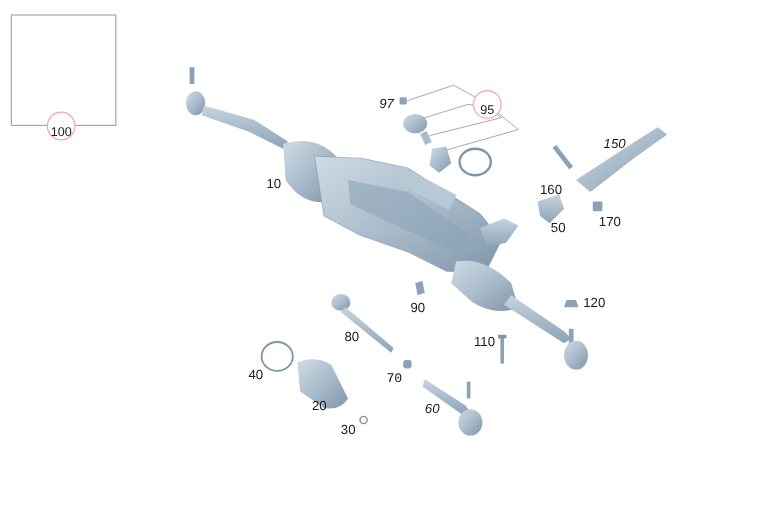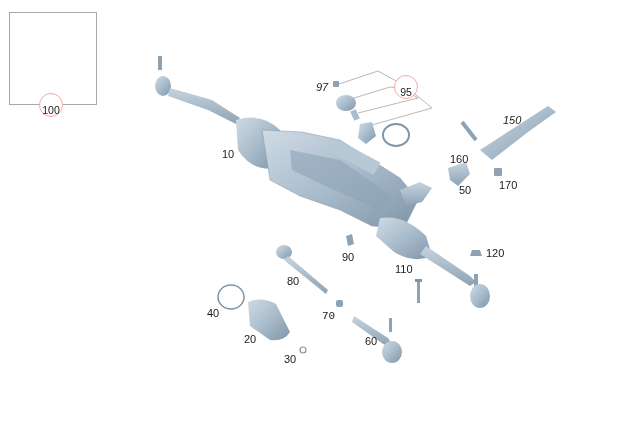--- a/index.html
+++ b/index.html
@@ -114,27 +114,27 @@
   <div class="kitbox"></div>
   <div class="callout" style="left:39px; top:93px;">
     <span>100</span>
   </div>
 
   <div class="callout" style="left:394px; top:75px;">
     <span>95</span>
   </div>
 
   <span class="label" style="left:222px; top:149px;">10</span>
-  <span class="label" style="left:244px; top:334px;">20</span>
+  <span class="label" style="left:260px; top:334px;">20</span>
   <span class="label" style="left:284px; top:354px;">30</span>
   <span class="label" style="left:207px; top:308px;">40</span>
   <span class="label" style="left:459px; top:185px;">50</span>
-  <span class="label" style="left:365px; top:336px;">60</span>
+  <span class="label" style="left:354px; top:336px;font-style:italic;">60</span>
   <span class="label" style="left:322px; top:311px;font-family:Liberation Mono, monospace;">70</span>
   <span class="label" style="left:287px; top:276px;">80</span>
   <span class="label" style="left:342px; top:252px;">90</span>
   <span class="label" style="left:316px; top:82px;font-style:italic;">97</span>
-  <span class="label" style="left:395px; top:264px;">110</span>
+  <span class="label" style="left:395px; top:280px;">110</span>
   <span class="label" style="left:486px; top:248px;text-align:right;">120</span>
   <span class="label" style="left:503px; top:115px;font-style:italic;">150</span>
   <span class="label" style="left:450px; top:106px;margin-top:48px;">160</span>
   <span class="label" style="left:499px; top:180px;">170</span>
 </div>
 
 </body></html>

